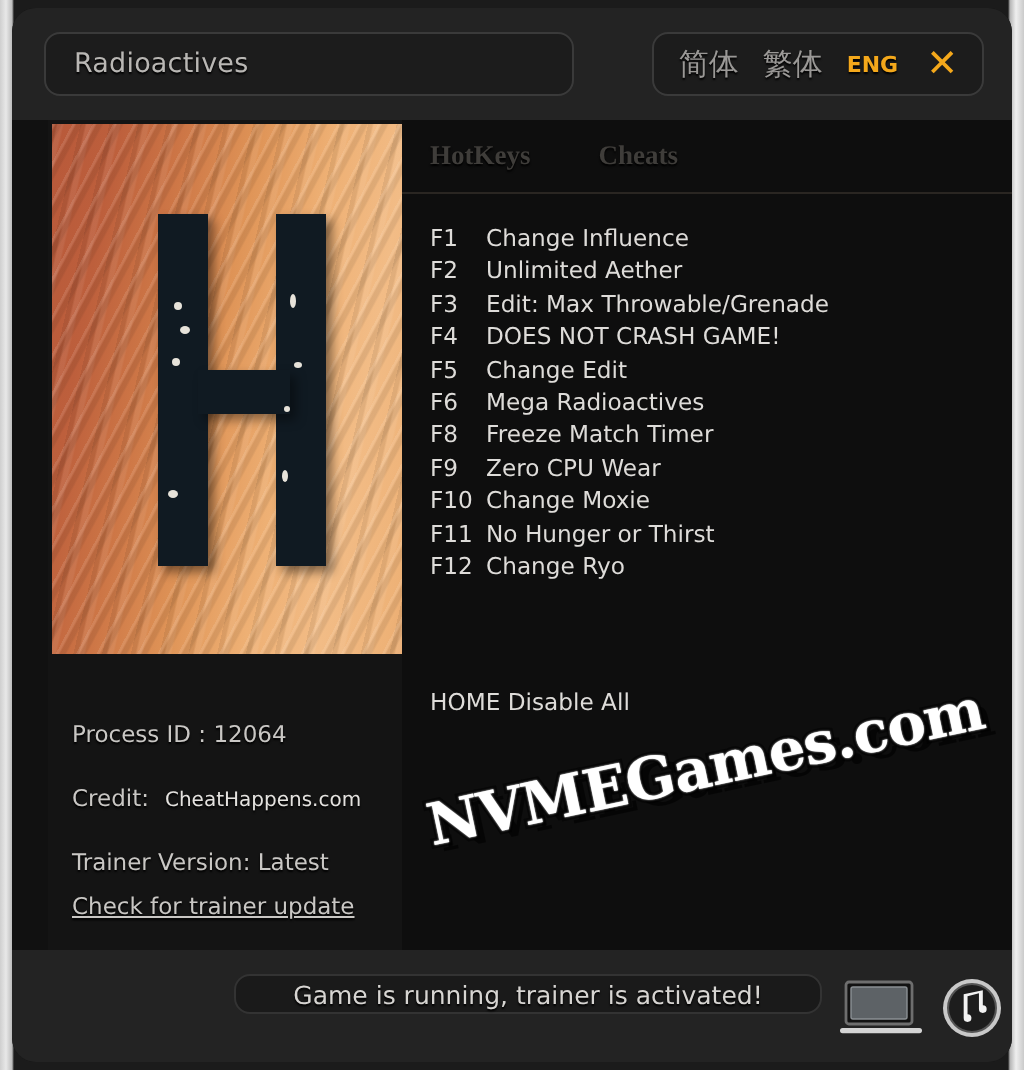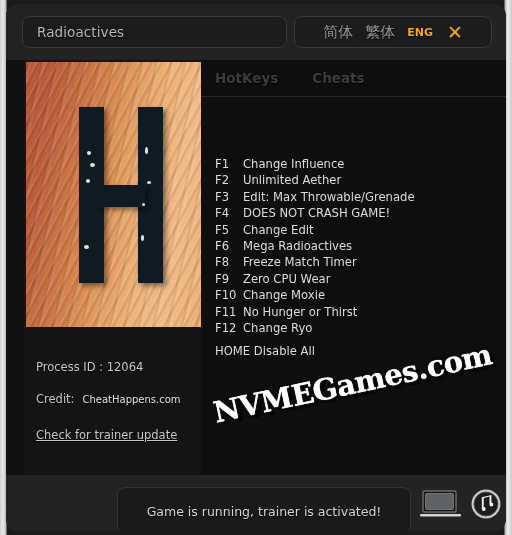--- a/index.html
+++ b/index.html
@@ -68,21 +68,21 @@
     position: absolute;
     right: 14px; top: 12px;
     height: 32px;
     background: #1c1c1c;
     border: 1px solid #3a3a3a;
     border-radius: 8px;
     box-sizing: border-box;
     display: flex;
     align-items: center;
     gap: 12px;
-    padding: 0 28px;
+    padding: 0 12px;
   }
   .lang-btn {
     color: #9a9896;
     font-size: 15px;
     line-height: 1;
     cursor: pointer;
     text-shadow: 0 1px 1px #000;
   }
   .lang-btn.active {
     color: #f4a81b;
@@ -212,37 +212,37 @@
     background: #0e0e0e;
   }
   #tabs {
     position: absolute;
     left: 0; top: 0;
     width: 305px;
     height: 36px;
     border-bottom: 1px solid #2a2622;
     display: flex;
     align-items: center;
+    font-family: Liberation Serif, serif;
   }
   .tab {
     color: #3f3d3a;
     font-size: 13.5px;
     font-weight: bold;
     cursor: pointer;
     text-shadow: 0 1px 1px #000;
   }
   #tab-hotkeys { margin-left: 14px; }
   #tab-cheats  { margin-left: 34px; }
 
   #cheat-list {
     position: absolute;
     left: 14px;
     top: 52px;
     width: 285px;
-    margin-top: 45px;
   }
   .cheat-row {
     display: flex;
     align-items: baseline;
     height: 16.4px;
     color: #dedcd9;
     font-size: 11.6px;
     white-space: nowrap;
   }
   .cheat-key {
@@ -285,21 +285,21 @@
     left: 0; top: 471px;
     width: 500px;
     height: 56px;
     background: #232323;
     border-radius: 0 0 11px 11px;
   }
   #status-field {
     position: absolute;
     left: 111px; top: 12px;
     width: 294px;
-    height: 48px;
+    height: 20px;
     background: #1a1a1a;
     border: 1px solid #333;
     border-radius: 8px;
     box-sizing: border-box;
     display: flex;
     align-items: center;
     justify-content: center;
   }
   #status-field span {
     color: #d7d5d2;
@@ -361,20 +361,21 @@
           </div>
         </div>
 
         <div id="info-block">
           <div class="line">Process ID : 12064</div>
           <div class="gap"></div>
           <div class="line">
             <span>Credit:</span><span class="credit-val">CheatHappens.com</span>
           </div>
           <div class="gap"></div>
+          <div class="line">Trainer Version: Latest</div>
           <a id="update-link" href="#">Check for trainer update</a>
         </div>
 
       </div>
 
       <div id="right-col">
 
         <div id="tabs">
           <span class="tab" id="tab-hotkeys">HotKeys</span>
           <span class="tab" id="tab-cheats">Cheats</span>

